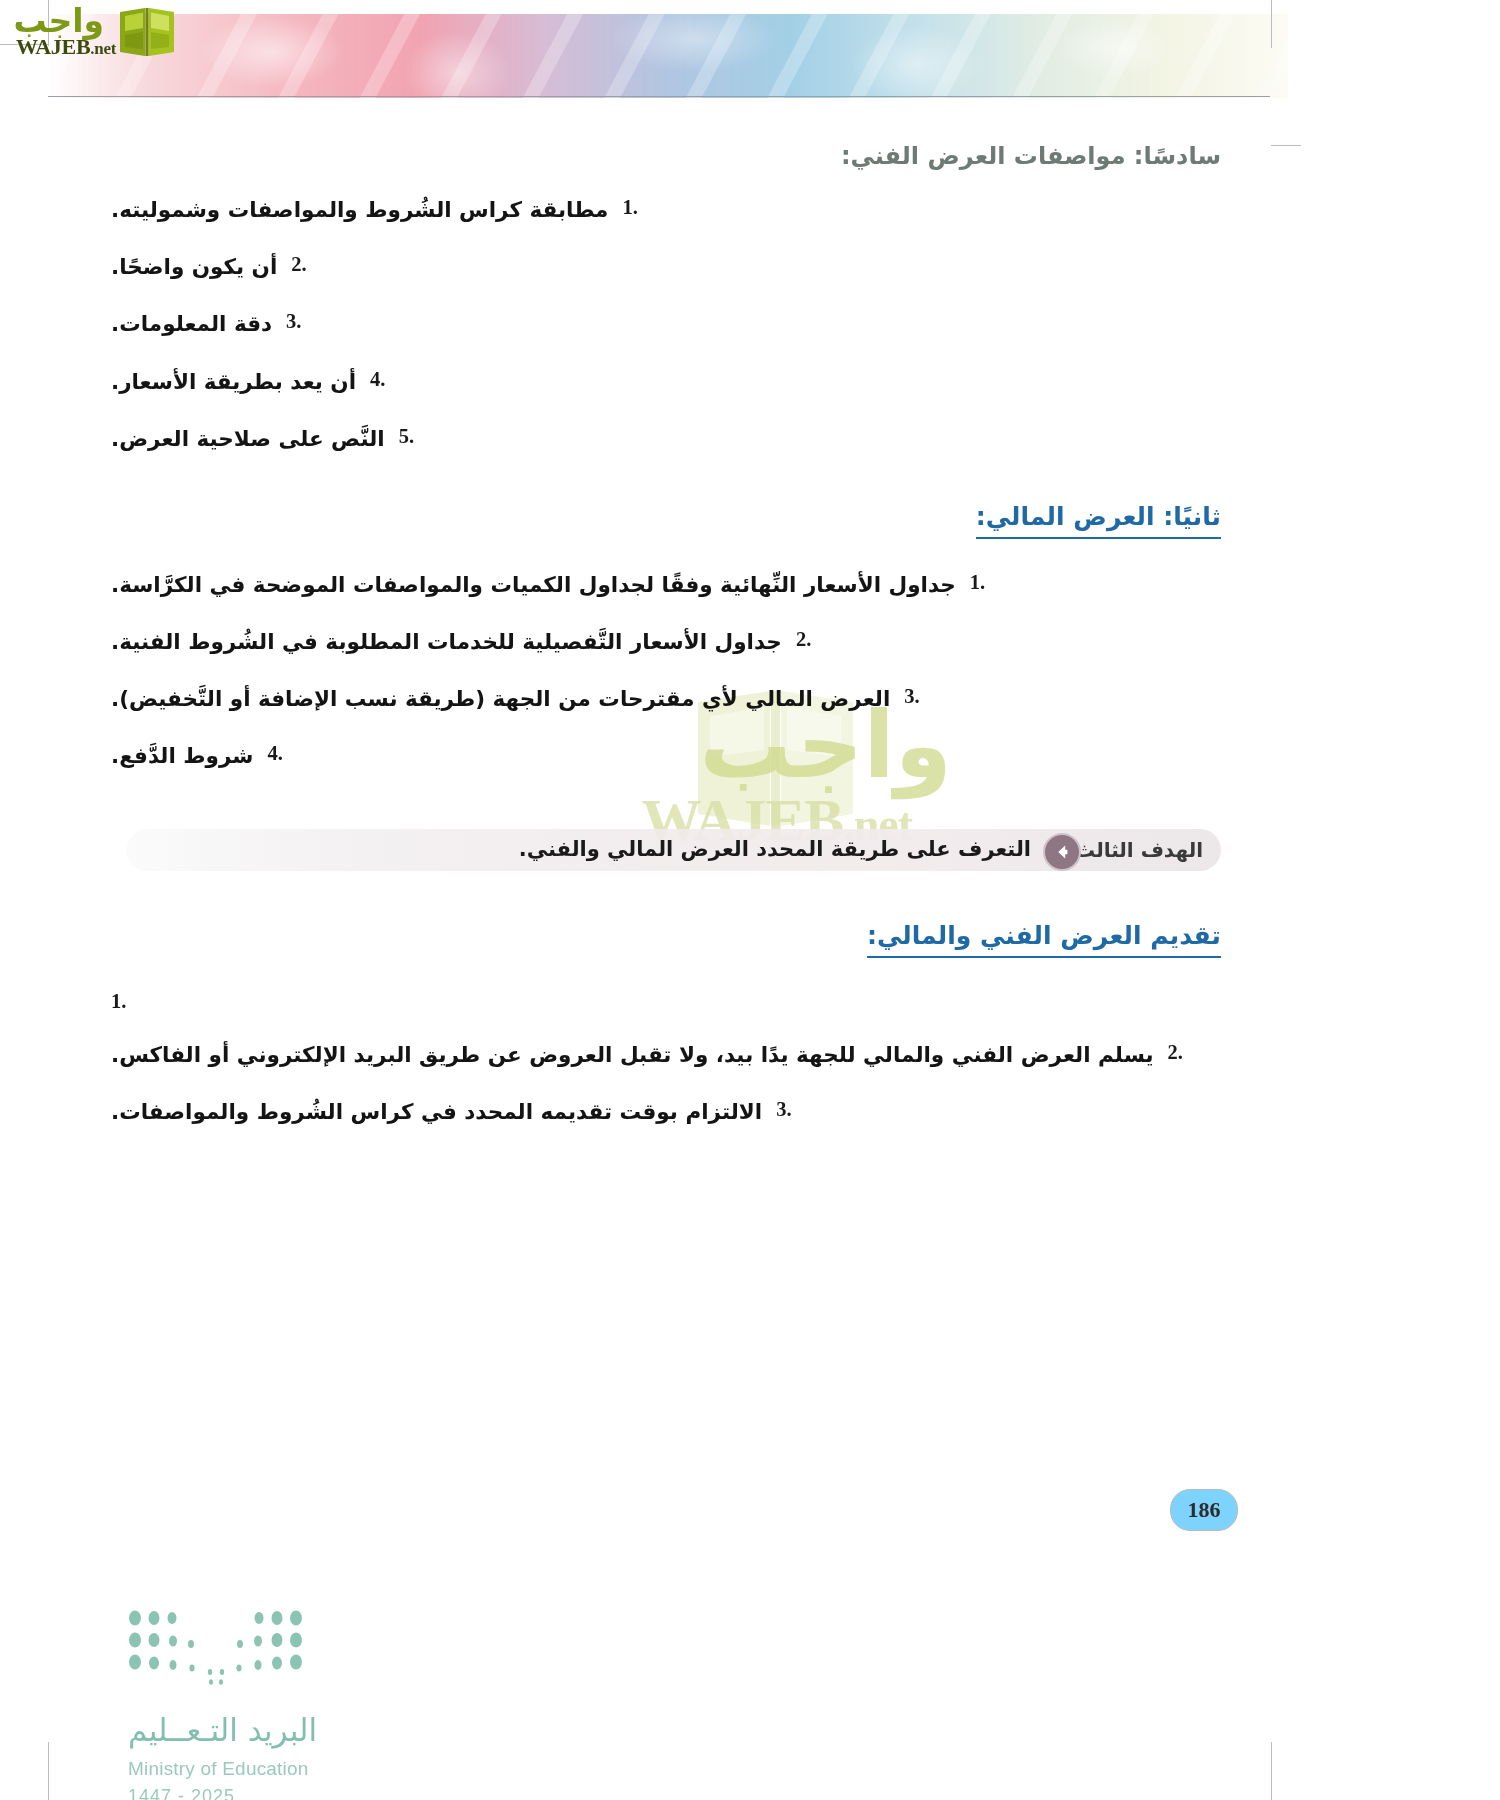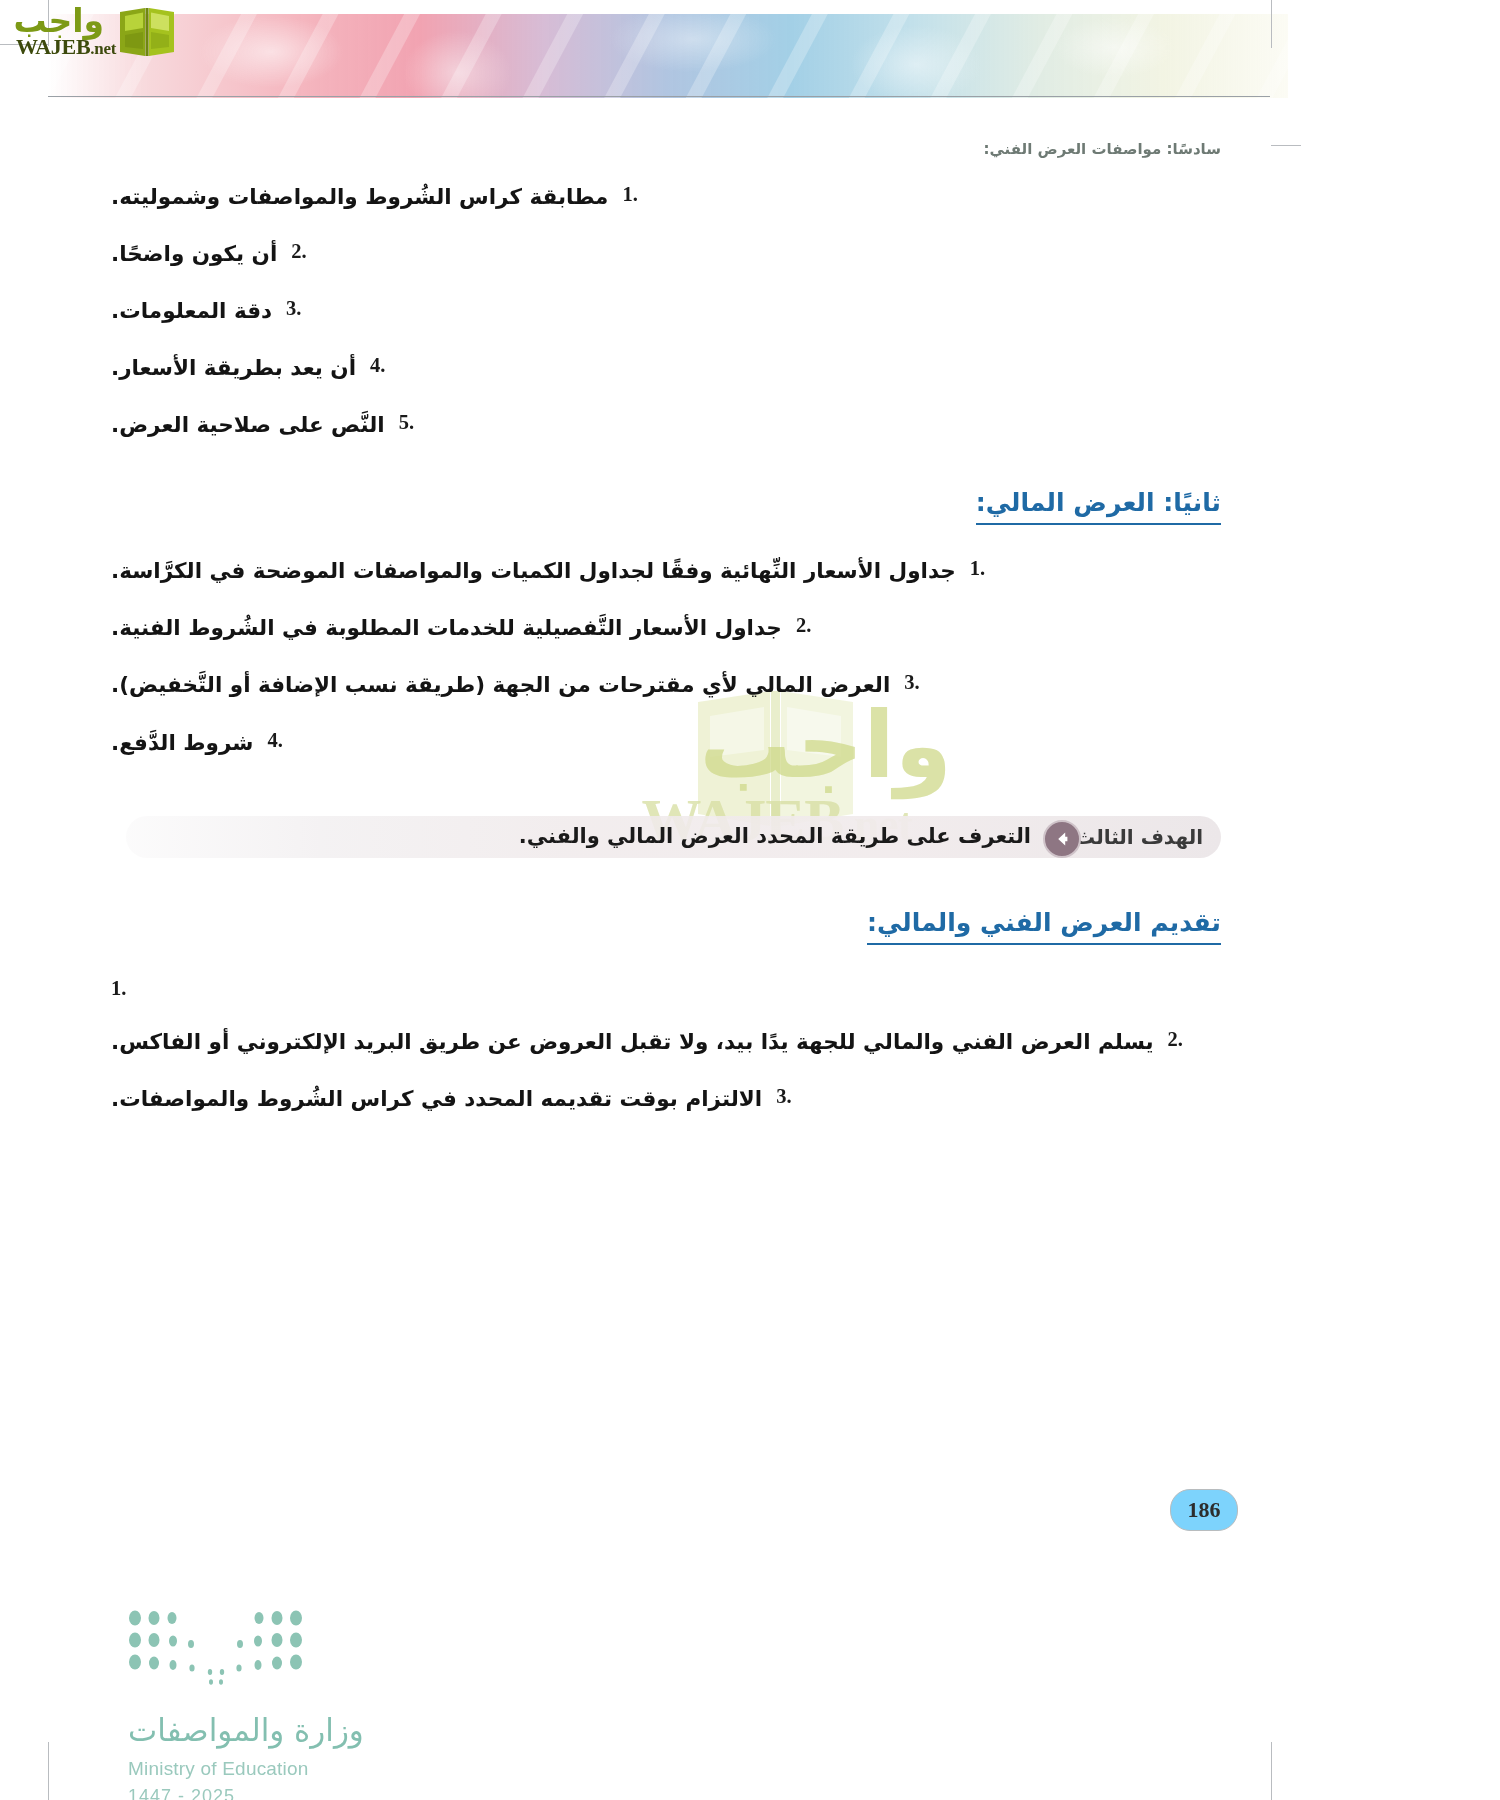--- a/index.html
+++ b/index.html
@@ -79,21 +79,21 @@
   
   .page{
     position:absolute;left:48px;top:98px;width:1223px;height:1644px;
   }
   .content{
     position:absolute;right:50px;top:40px;width:1110px;
     direction:rtl;text-align:right;
   }
 
   .sec-head{
-    font-size:15px;font-weight:bold;color:#6e7a74;
+    font-size:24px;font-weight:bold;color:#6e7a74;
     margin:0 0 20px 0;line-height:1.5;letter-spacing:0px;
   }
   .blue-head{
     display:inline-block;
     font-size:25px;font-weight:bold;color:#1f6aa5;
     border-bottom:2.4px solid #1f6aa5;
     padding-bottom:3px;margin:0;line-height:1.35;
   }
   .blue-head-wrap{margin:46px 0 30px 0;}
 
@@ -345,19 +345,19 @@
         <ellipse cx="96" cy="64" rx="2.2" ry="3"></ellipse>
         <ellipse cx="113" cy="60" rx="2.6" ry="3.6"></ellipse>
         <ellipse cx="132" cy="57" rx="3.5" ry="5"></ellipse>
         <ellipse cx="151" cy="55" rx="5" ry="6.5"></ellipse>
         <ellipse cx="170" cy="54" rx="6" ry="7.5"></ellipse>
 
         <ellipse cx="85" cy="74" rx="2" ry="2.8"></ellipse>
         <ellipse cx="95" cy="74" rx="2" ry="2.8"></ellipse>
       </g>
     </svg>
-    <div class="moe-ar">وزارة والمواصفات</div>
+    <div class="moe-ar">البريد التـعــليم</div>
     <div class="moe-en">Ministry of Education</div>
     <div class="moe-yr">2025 - 1447</div>
   </div>
 
   <div class="pagenum">186</div>
 </div>
 
 </body></html>

